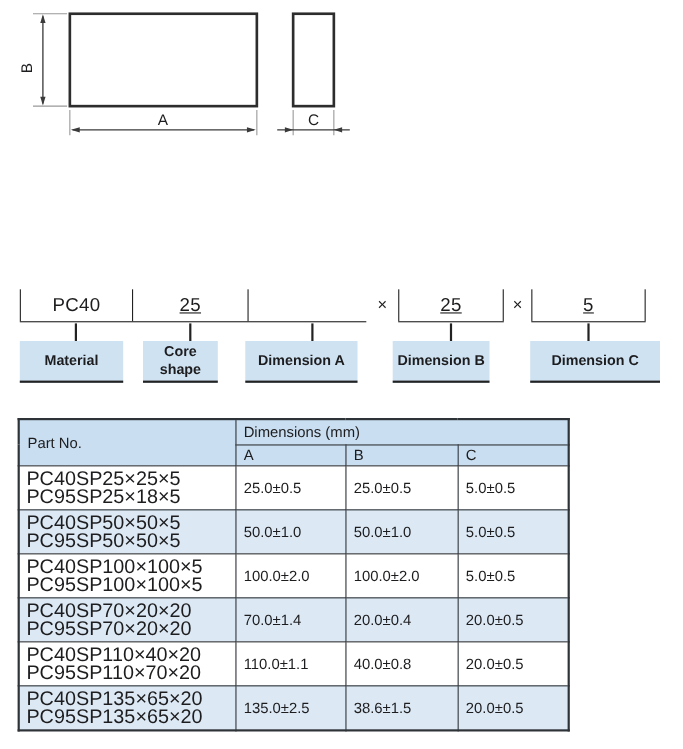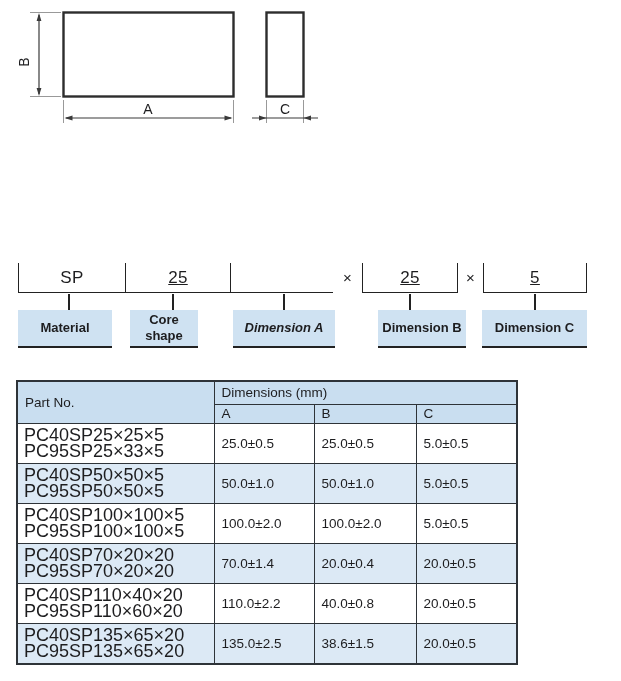--- a/index.html
+++ b/index.html
@@ -107,21 +107,21 @@
       <line x1="252" y1="118" x2="318" y2="118"></line>
     </g>
     <polygon points="266.5,118 259,115.6 259,120.4" fill="#3a3a3a"></polygon>
     <polygon points="303.5,118 311,115.6 311,120.4" fill="#3a3a3a"></polygon>
     <text x="285" y="114" font-size="14" fill="#1d1d1f" text-anchor="middle">C</text>
   </svg>
 
   <div>
 
     <div class="pn-group" style="left:18px;width:315px;">
-      <div class="pn-seg" style="width:107px;">SP</div>
+      <div class="pn-seg" style="width:102px;">PC40</div>
       <div class="pn-seg last" style="width:106px;">25</div>
     </div>
 
     <span class="pn-times" style="left:333px;width:29px;">×</span>
 
     <div class="pn-group" style="left:362px;width:96px;">
       <div class="pn-seg last" style="width:96px;">25</div>
     </div>
 
     <span class="pn-times" style="left:458px;width:25px;">×</span>
@@ -131,23 +131,23 @@
     </div>
 
     <div class="pn-connector" style="left:68px;"></div>
     <div class="pn-connector" style="left:172px;"></div>
     <div class="pn-connector" style="left:283px;"></div>
     <div class="pn-connector" style="left:409px;"></div>
     <div class="pn-connector" style="left:534px;"></div>
 
     <div class="pn-box" style="left:18px;width:94px;">Material</div>
     <div class="pn-box" style="left:130px;width:68px;padding:0 12px;">Core shape</div>
-    <div class="pn-box" style="left:233px;width:102px;font-style:italic;">Dimension A</div>
-    <div class="pn-box" style="left:378px;width:88px;">Dimension B</div>
-    <div class="pn-box" style="left:482px;width:105px;">Dimension C</div>
+    <div class="pn-box" style="left:223px;width:102px;">Dimension A</div>
+    <div class="pn-box" style="left:357px;width:88px;">Dimension B</div>
+    <div class="pn-box" style="left:482px;width:118px;">Dimension C</div>
   </div>
 
   <table id="dim-table">
     <colgroup>
       <col style="width:197px">
         <col style="width:100px">
         <col style="width:102px">
         <col style="width:101px">
     </colgroup>
     <thead>
@@ -158,21 +158,21 @@
       <tr class="hdr-sub">
         <th>A</th>
         <th>B</th>
         <th>C</th>
       </tr>
     </thead>
     <tbody>
       <tr>
         <td class="partcell">
           <div>PC40SP25×25×5</div>
-          <div>PC95SP25×33×5</div>
+          <div>PC95SP25×18×5</div>
         </td>
         <td>25.0±0.5</td>
         <td>25.0±0.5</td>
         <td>5.0±0.5</td>
       </tr>
       <tr class="zebra">
         <td class="partcell">
           <div>PC40SP50×50×5</div>
           <div>PC95SP50×50×5</div>
         </td>
@@ -194,23 +194,23 @@
           <div>PC40SP70×20×20</div>
           <div>PC95SP70×20×20</div>
         </td>
         <td>70.0±1.4</td>
         <td>20.0±0.4</td>
         <td>20.0±0.5</td>
       </tr>
       <tr>
         <td class="partcell">
           <div>PC40SP110×40×20</div>
-          <div>PC95SP110×60×20</div>
-        </td>
-        <td>110.0±2.2</td>
+          <div>PC95SP110×70×20</div>
+        </td>
+        <td>110.0±1.1</td>
         <td>40.0±0.8</td>
         <td>20.0±0.5</td>
       </tr>
       <tr class="zebra">
         <td class="partcell">
           <div>PC40SP135×65×20</div>
           <div>PC95SP135×65×20</div>
         </td>
         <td>135.0±2.5</td>
         <td>38.6±1.5</td>

